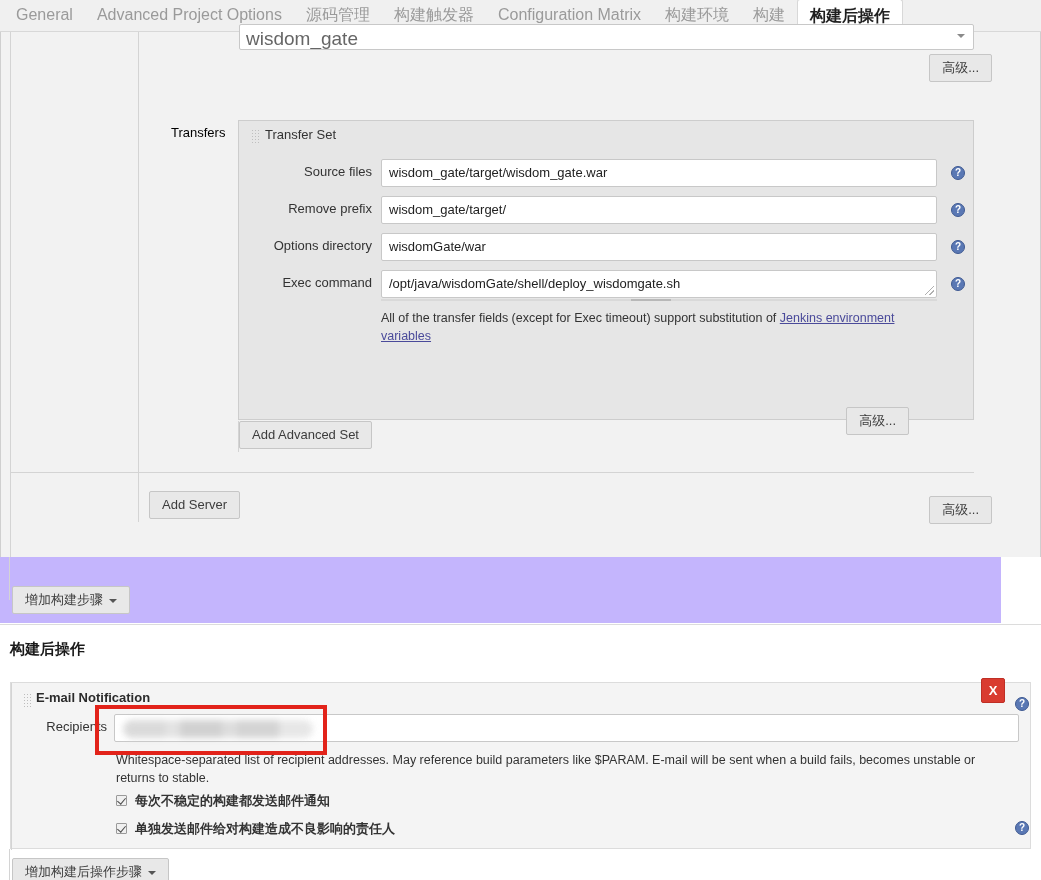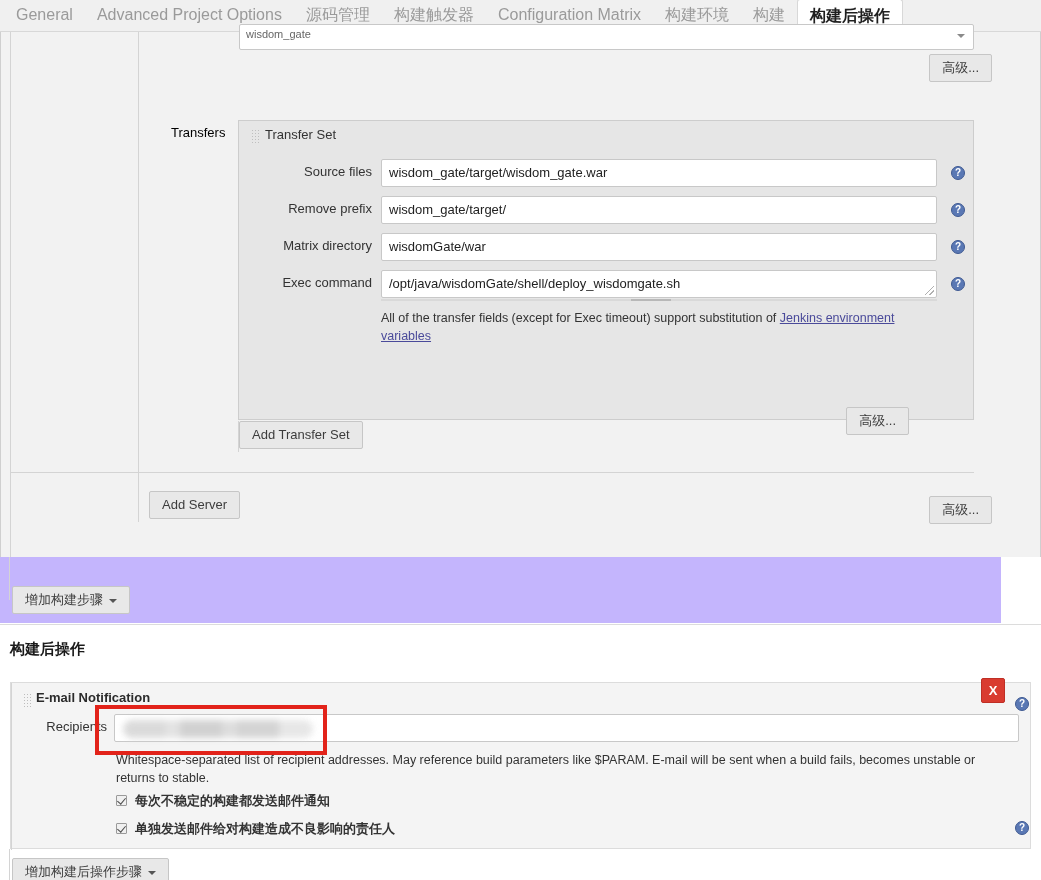--- a/index.html
+++ b/index.html
@@ -56,21 +56,21 @@
   }
   .label-col {
     position: absolute; left: 10px; top: 0; width: 128px; height: 490px;
     background: #f2f2f2;
     border-right: 1px solid #d4d4d4;
   }
 
   .top-input-stub {
     position: absolute; left: 238px; top: -8px; width: 735px; height: 26px;
     background: #ffffff; border: 1px solid #c8c8c8; border-radius: 2px;
-    font-size: 11px; color: #666; padding: 3px 6px 0 6px;
+    font-size: 19px; color: #666; padding: 3px 6px 0 6px;
     overflow: hidden; white-space: nowrap;
   }
   .top-input-stub .caret {
     position: absolute; right: 8px; top: 9px;
     width: 0; height: 0;
     border-left: 4px solid transparent; border-right: 4px solid transparent;
     border-top: 4px solid #8a8a8a;
   }
 
   
@@ -354,21 +354,21 @@
             <span class="help" style="left:712px; top:7px;"></span>
           </div>
 
           <div class="field-row" style="top:38px;">
             <div class="field-label-box">Source files</div>
             <div class="field-input">wisdom_gate/target/wisdom_gate.war</div>
             <span class="help" style="left:712px; top:7px;"></span>
           </div>
 
           <div class="field-row" style="top:112px;">
-            <div class="field-label-box">Matrix directory</div>
+            <div class="field-label-box">Options directory</div>
             <div class="field-input">wisdomGate/war</div>
             <span class="help" style="left:712px; top:7px;"></span>
           </div>
 
           <div class="field-row" style="top:149px;">
             <div class="field-label-box">Exec command</div>
             <div class="field-textarea">
               <span>/opt/java/wisdomGate/shell/deploy_wisdomgate.sh</span>
               <span class="resize-grip"></span>
             </div>
@@ -378,21 +378,21 @@
 
           <div class="note">
             <span>All of the transfer fields (except for Exec timeout) support substitution of </span><a href="#">Jenkins environment variables</a>
           </div>
 
           <div class="btn btn-adv2">高级...</div>
         </div>
       </div>
 
       <div class="inner-left-rail"></div>
-      <div class="btn btn-add-transfer">Add Transfer Set</div>
+      <div class="btn btn-add-transfer">Add Advanced Set</div>
 
       <div class="server-panel-bottom"></div>
       <div class="publisher-rail"></div>
       <div class="btn btn-add-server">Add Server</div>
 
       <div class="btn btn-adv3">高级...</div>
     </div>
 
     <div class="bottom-build">
       <div class="btn btn-add-build-step"><span>增加构建步骤</span><span class="caret-dn"></span></div>

